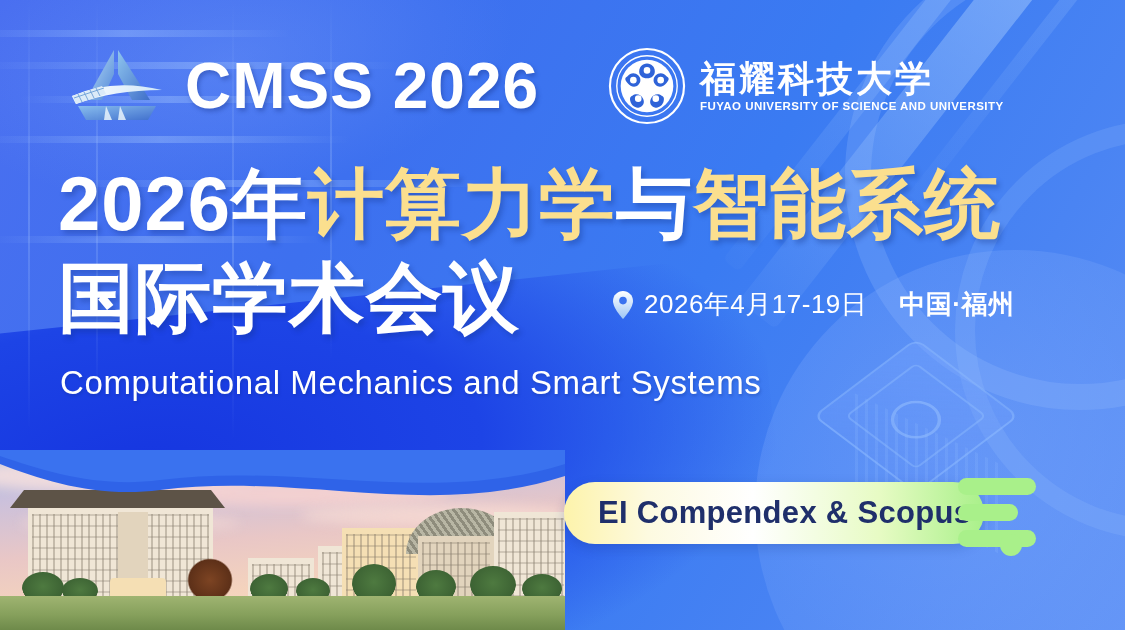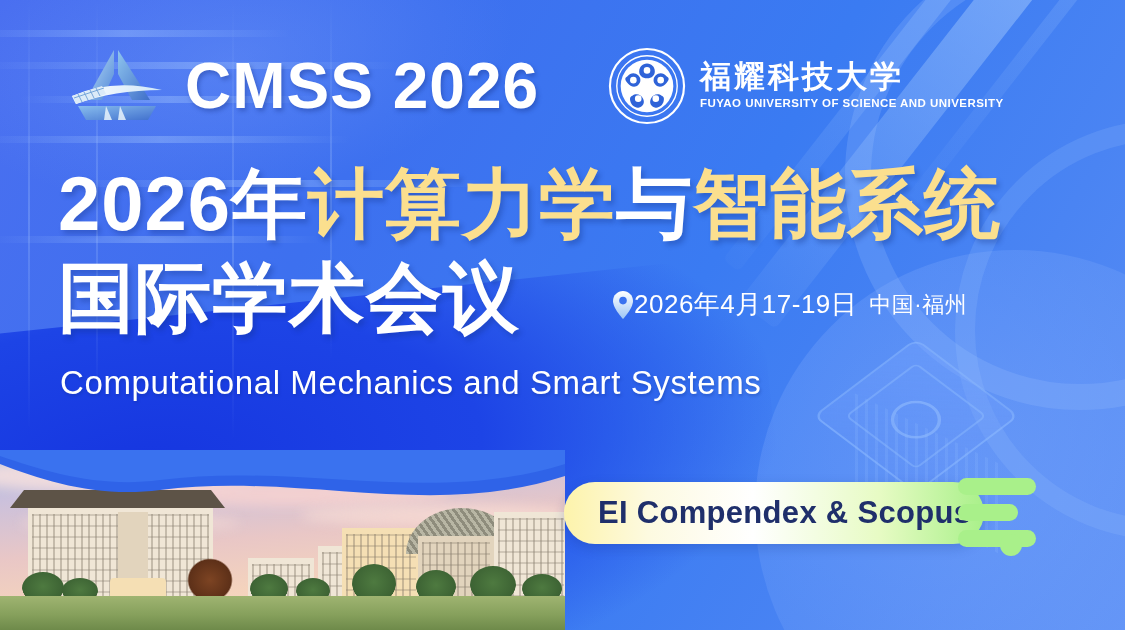--- a/index.html
+++ b/index.html
@@ -120,22 +120,22 @@
     text-shadow: 2px 3px 4px rgba(20,45,130,0.35);
     white-space:nowrap;
   }
   .uni-block {
     display:flex; align-items:center; gap:14px;
     margin-left:62px;
   }
   .uni-seal { width:78px; height:78px; flex:0 0 auto; }
   .uni-names { display:flex; flex-direction:column; gap:3px; }
   .uni-cn {
-    font-family: Liberation Mono, monospace;
-    font-size:31px; font-weight:bold; color:#ffffff;
+    font-family: Liberation Sans, sans-serif;
+    font-size:36px; font-weight:bold; color:#ffffff;
     letter-spacing:3px; line-height:1; white-space:nowrap;
   }
   .uni-en {
     font-size:11.5px; font-weight:bold; color:#ffffff;
     letter-spacing:0.45px; white-space:nowrap;
   }
 
   
   .title-wrap { position:absolute; left:58px; top:160px; }
   .title-line {
@@ -144,26 +144,26 @@
     line-height:88px;
     letter-spacing:1px;
     white-space:nowrap;
     text-shadow: 3px 4px 5px rgba(18,45,130,0.30);
   }
   .t-white { color:#ffffff; }
   .t-gold  { color:#fbdf8e;font-family:Liberation Mono, monospace; }
 
   .meta-row {
     position:absolute; left:612px; top:287px;
-    display:flex; align-items:center; 
+    display:flex; align-items:center; gap:10px;
     color:#ffffff;
   }
   .pin-icon { width:22px; height:28px; flex:0 0 auto; display:block; }
   .meta-date { font-size:26px; font-weight:500; letter-spacing:0.5px; white-space:nowrap; }
-  .meta-loc  { font-size:22px; font-weight:400; letter-spacing:0.5px; white-space:nowrap; margin-left:12px; }
+  .meta-loc  { font-size:26px; font-weight:700; letter-spacing:0.5px; white-space:nowrap; margin-left:22px; }
 
   
   .subtitle {
     position:absolute; left:60px; top:360px;
     color:#ffffff;
     font-size:33px;
     font-weight:400;
     line-height:45px;
     letter-spacing:0.6px;
     text-shadow: 1px 2px 3px rgba(18,45,130,0.30);

